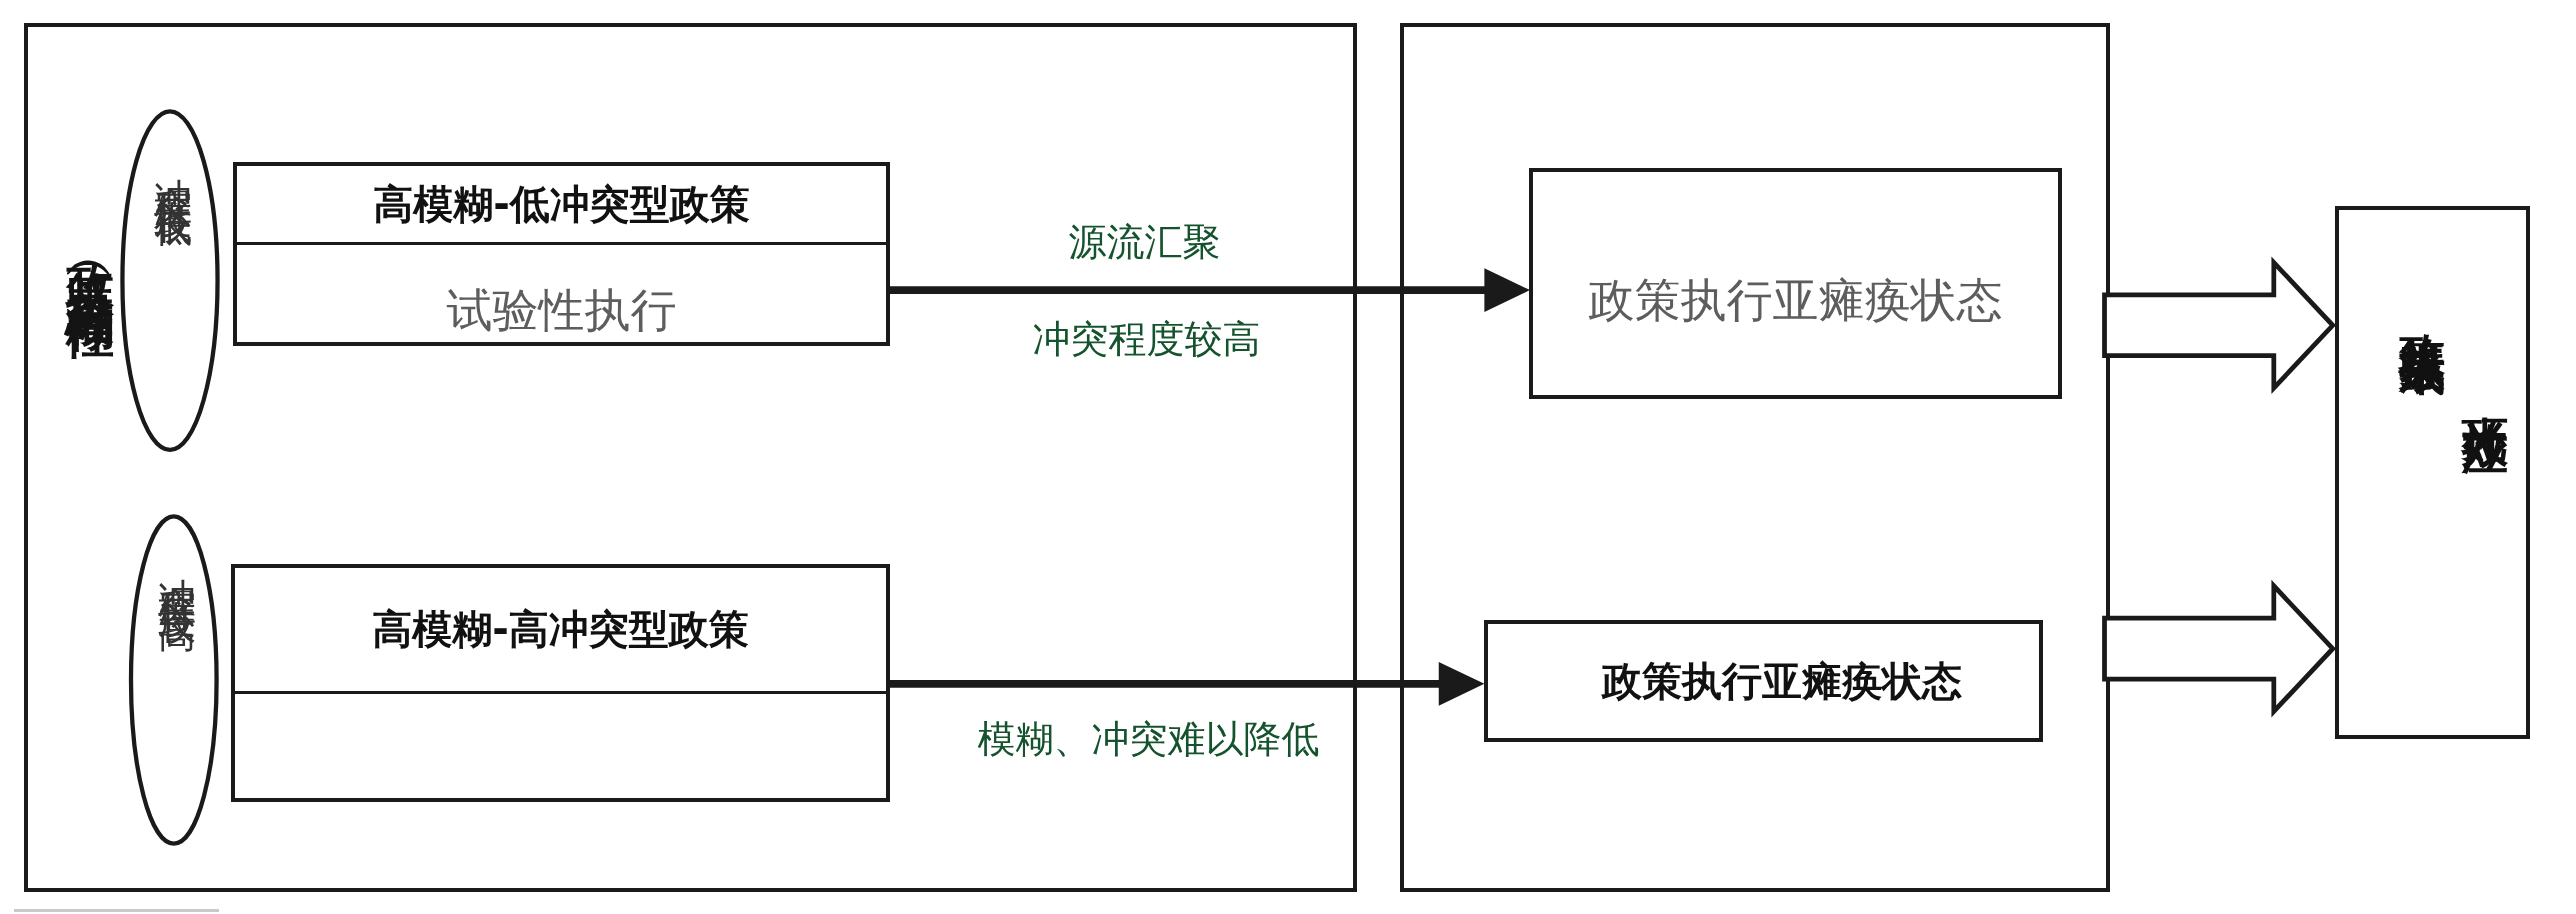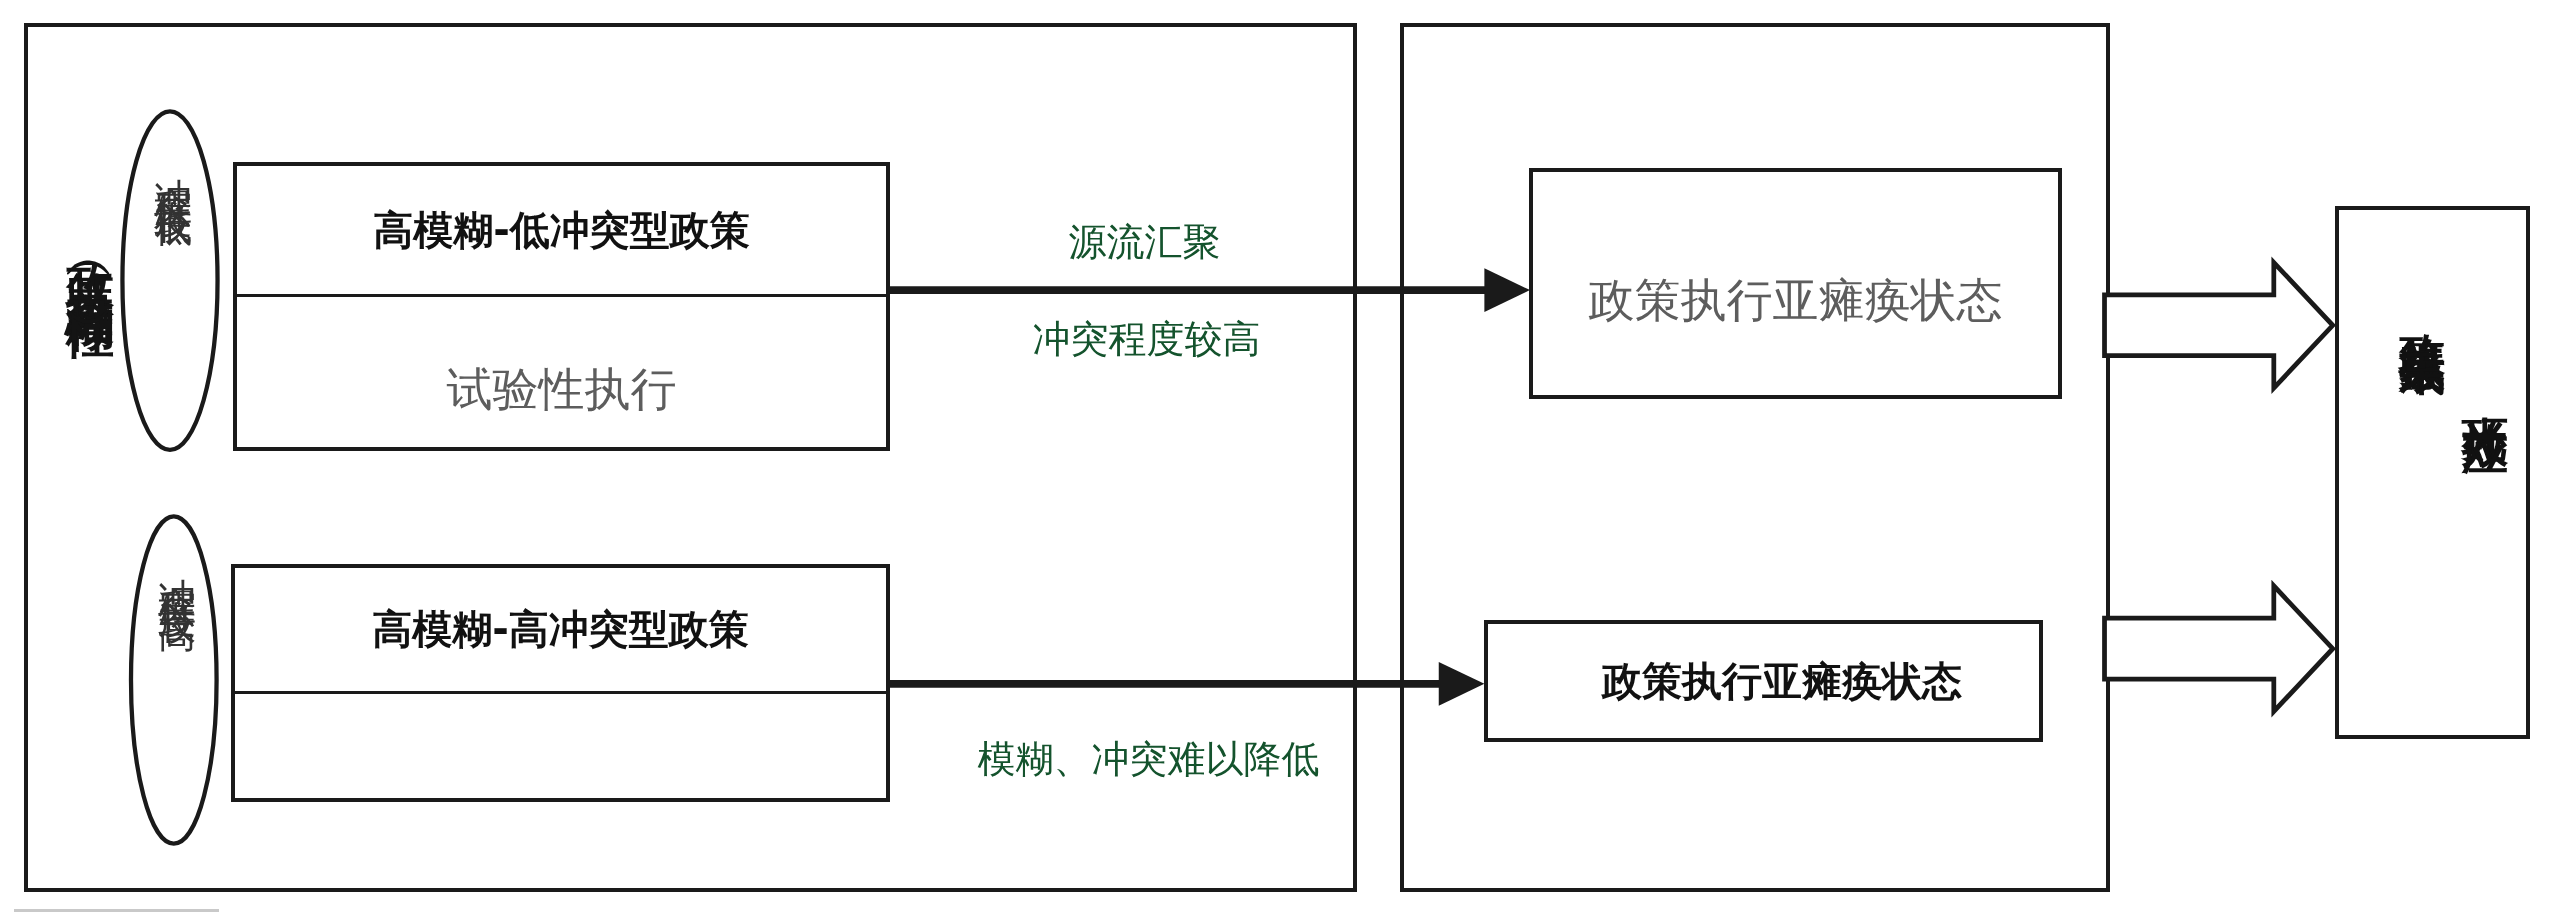--- a/index.html
+++ b/index.html
@@ -46,33 +46,33 @@
     <polygon points="2212,310 2390,310 2390,276 2452,342 2390,408 2390,374 2212,374" fill="#ffffff" stroke="#1a1a1a" stroke-width="5"></polygon>
 
     <polygon points="2212,650 2390,650 2390,616 2452,682 2390,748 2390,714 2212,714" fill="#ffffff" stroke="#1a1a1a" stroke-width="5"></polygon>
   </svg>
 
   <div class="vtext axis-label" style="left:59px;top:226px;">政策丛（高模糊性）</div>
 
   <div class="vtext ellipse-label" style="left:147px;top:148px;">冲突程度较低</div>
   <div class="vtext ellipse-label" style="left:151px;top:548px;">冲突程度较高</div>
 
-  <div class="dbox" style="left:233px;top:162px;width:657px;height:289px;">
+  <div class="dbox" style="left:233px;top:162px;width:657px;height:184px;">
     <div class="cell cell-title" style="height:128px;">高模糊-低冲突型政策</div>
     <div class="cell cell-sub">试验性执行</div>
   </div>
 
   <div class="dbox" style="left:231px;top:564px;width:659px;height:238px;">
     <div class="cell cell-title" style="height:123px;">高模糊-高冲突型政策</div>
   </div>
 
   <div class="arrow-label" style="left:954px;top:217px;width:381px;">源流汇聚</div>
   <div class="arrow-label" style="left:956px;top:314px;width:381px;">冲突程度较高</div>
 
-  <div class="arrow-label" style="left:958px;top:714px;width:381px;margin-top:20px;">模糊、冲突难以降低</div>
+  <div class="arrow-label" style="left:958px;top:714px;width:381px;">模糊、冲突难以降低</div>
 
   <div class="dbox" style="left:1529px;top:168px;width:533px;height:231px;">
     <div class="cell cell-sub">政策执行亚瘫痪状态</div>
   </div>
 
   <div class="dbox" style="left:1484px;top:620px;width:559px;height:122px;padding-left:37px;">
     <div class="cell single-title">政策执行亚瘫痪状态</div>
   </div>
 
   <div class="dbox" style="left:2335px;top:206px;width:195px;height:533px;"></div>

